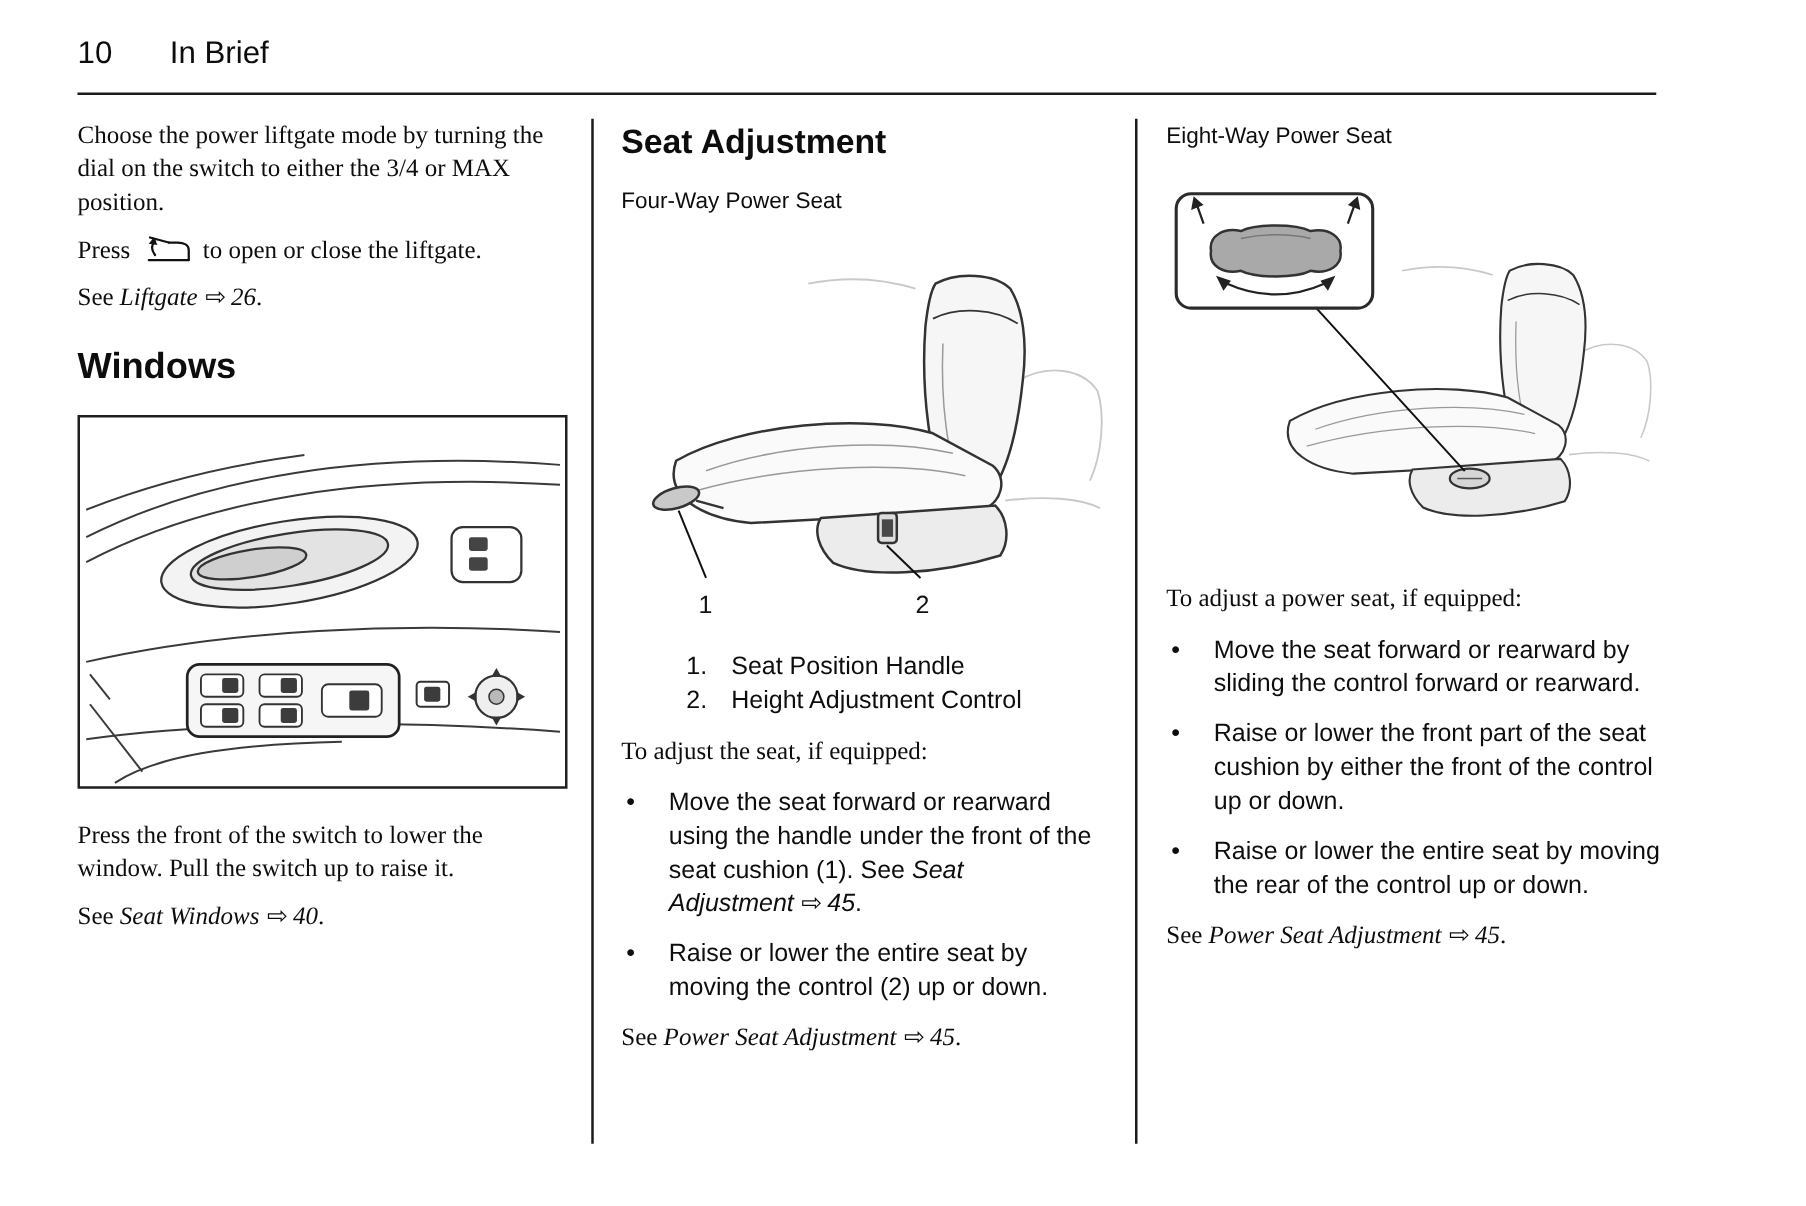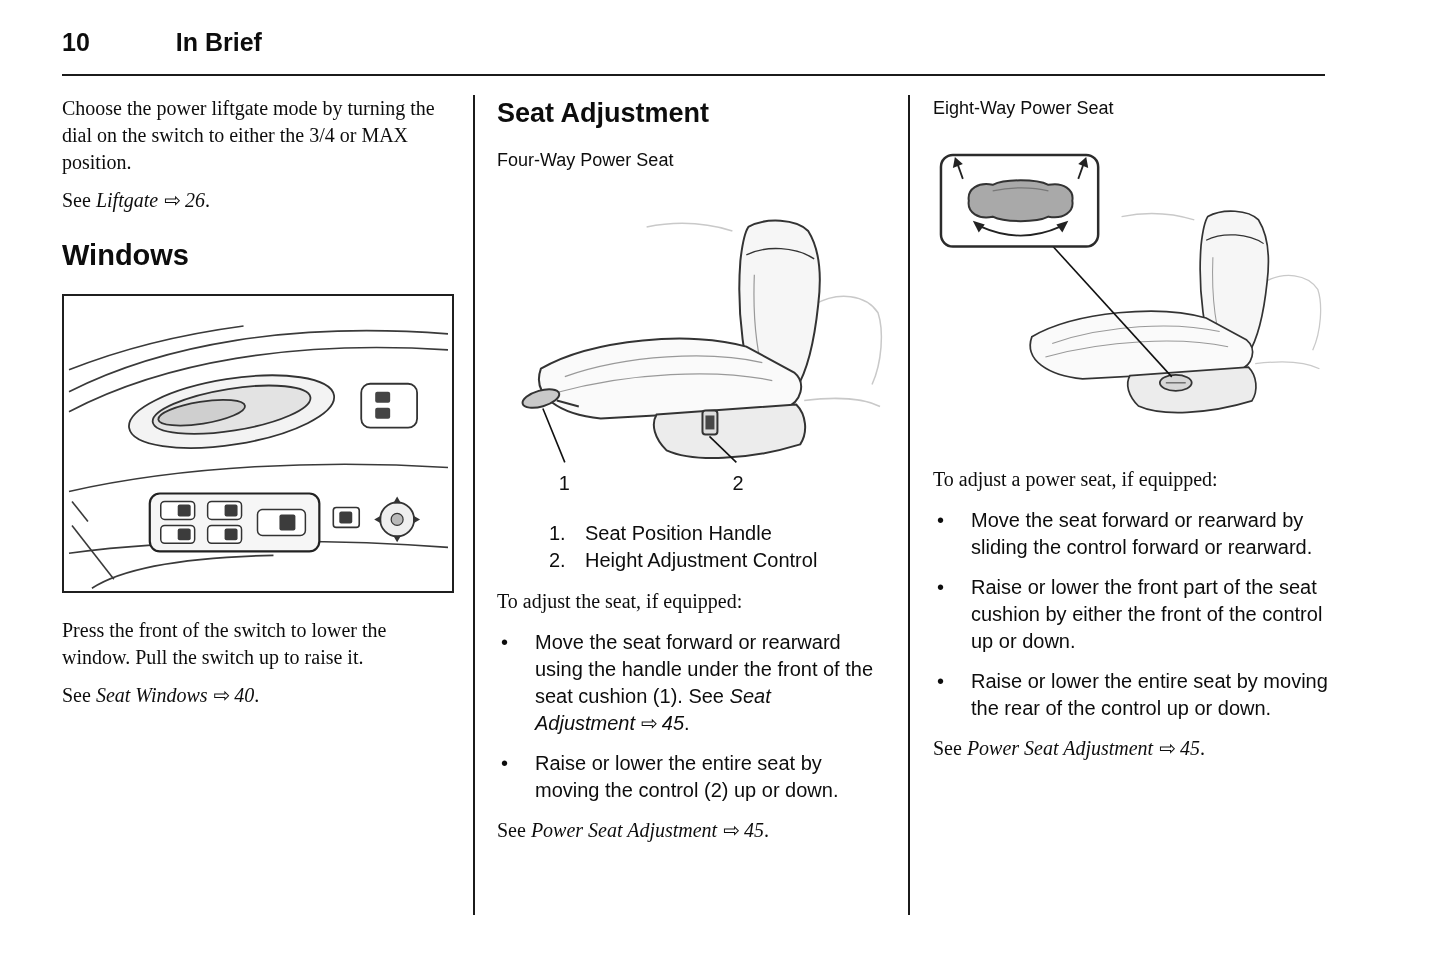--- a/index.html
+++ b/index.html
@@ -5,22 +5,22 @@
   * { margin:0; padding:0; box-sizing:border-box; }
   html,body { background:#ffffff; }
   body {
     font-family:"Liberation Sans", sans-serif;
     color:#0d0d0d;
     -webkit-font-smoothing:antialiased;
   }
   .page { position:relative; width:1445px; height:965px; background:#ffffff; overflow:hidden; }
 
   
-  .hdr { position:absolute; left:62px; top:28px; display:flex; align-items:baseline; font-size:25px; font-weight:bold; }
-  .hdr .sec { margin-left:86px; }
+  .hdr { position:absolute; left:62px; top:28px; display:flex; align-items:baseline; font-size:25px; font-weight:normal; }
+  .hdr .sec { margin-left:46px; }
   .header-rule { position:absolute; left:62px; top:74px; width:1263px; height:2px; background:#1b1b1b; }
 
   
   .vrule { position:absolute; top:95px; height:820px; width:2px; background:#1b1b1b; }
   .vrule-1 { left:473px; }
   .vrule-2 { left:908px; }
 
   
   .col { position:absolute; top:95px; font-size:20px; line-height:27px; }
   .col-left  { left:62px;  width:392px; }
@@ -66,20 +66,29 @@
     <span class="sec">In Brief</span>
   </div>
   <div class="header-rule"></div>
 
   <div class="vrule vrule-1"></div>
   <div class="vrule vrule-2"></div>
 
   <div class="col col-left">
     <p>Choose the power liftgate mode by turning the dial on the switch to either the 3/4 or MAX position.</p>
 
+    <p><span>Press</span><svg class="inline-icon" viewBox="0 0 44 24">
+          <g fill="none" stroke="#111" stroke-width="1.8" stroke-linecap="round">
+            <path d="M8,21 H40"></path>
+            <path d="M40,21 V13 C40,9 36,7 31,7 L24,7"></path>
+            <path d="M24,7 L9,3"></path>
+            <path d="M13,17 C10,13 10,9 13,6"></path>
+          </g>
+          <polygon points="12,3 8,8 15,9" fill="#111"></polygon>
+        </svg><span>to open or close the liftgate.</span></p>
 
     <p class="ref"><span>See </span><em>Liftgate</em><span class="arr">⇨</span><em>26</em><span>.</span></p>
 
     <h2 class="section">Windows</h2>
 
     <figure class="fig-window">
       <svg viewBox="0 0 389 296">
         <g fill="none" stroke="#3a3a3a" stroke-width="1.6">
           <path d="M5,96 C100,48 230,26 385,38"></path>
           <path d="M5,116 C100,66 230,44 385,54"></path>

